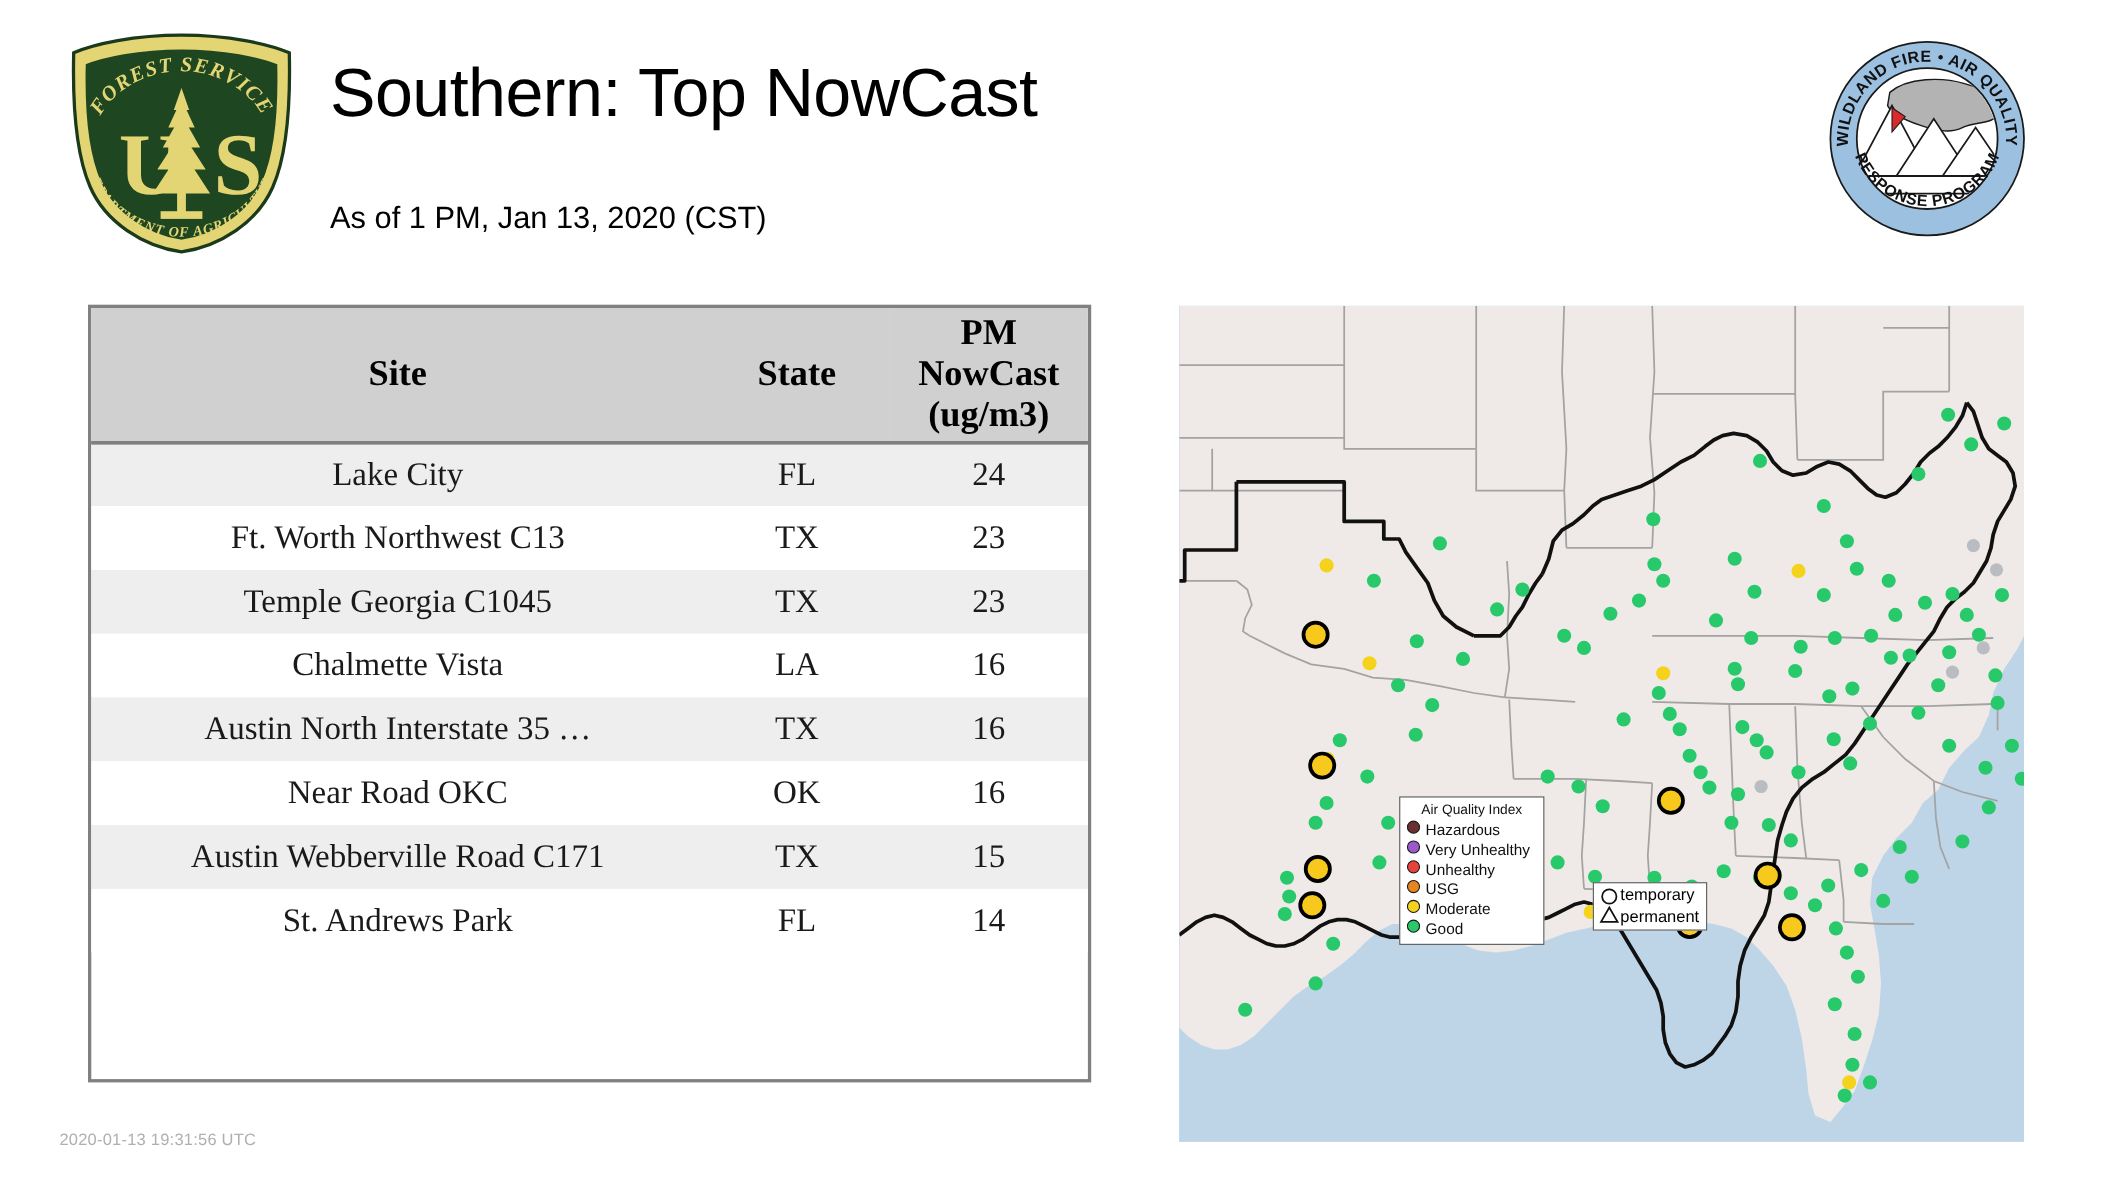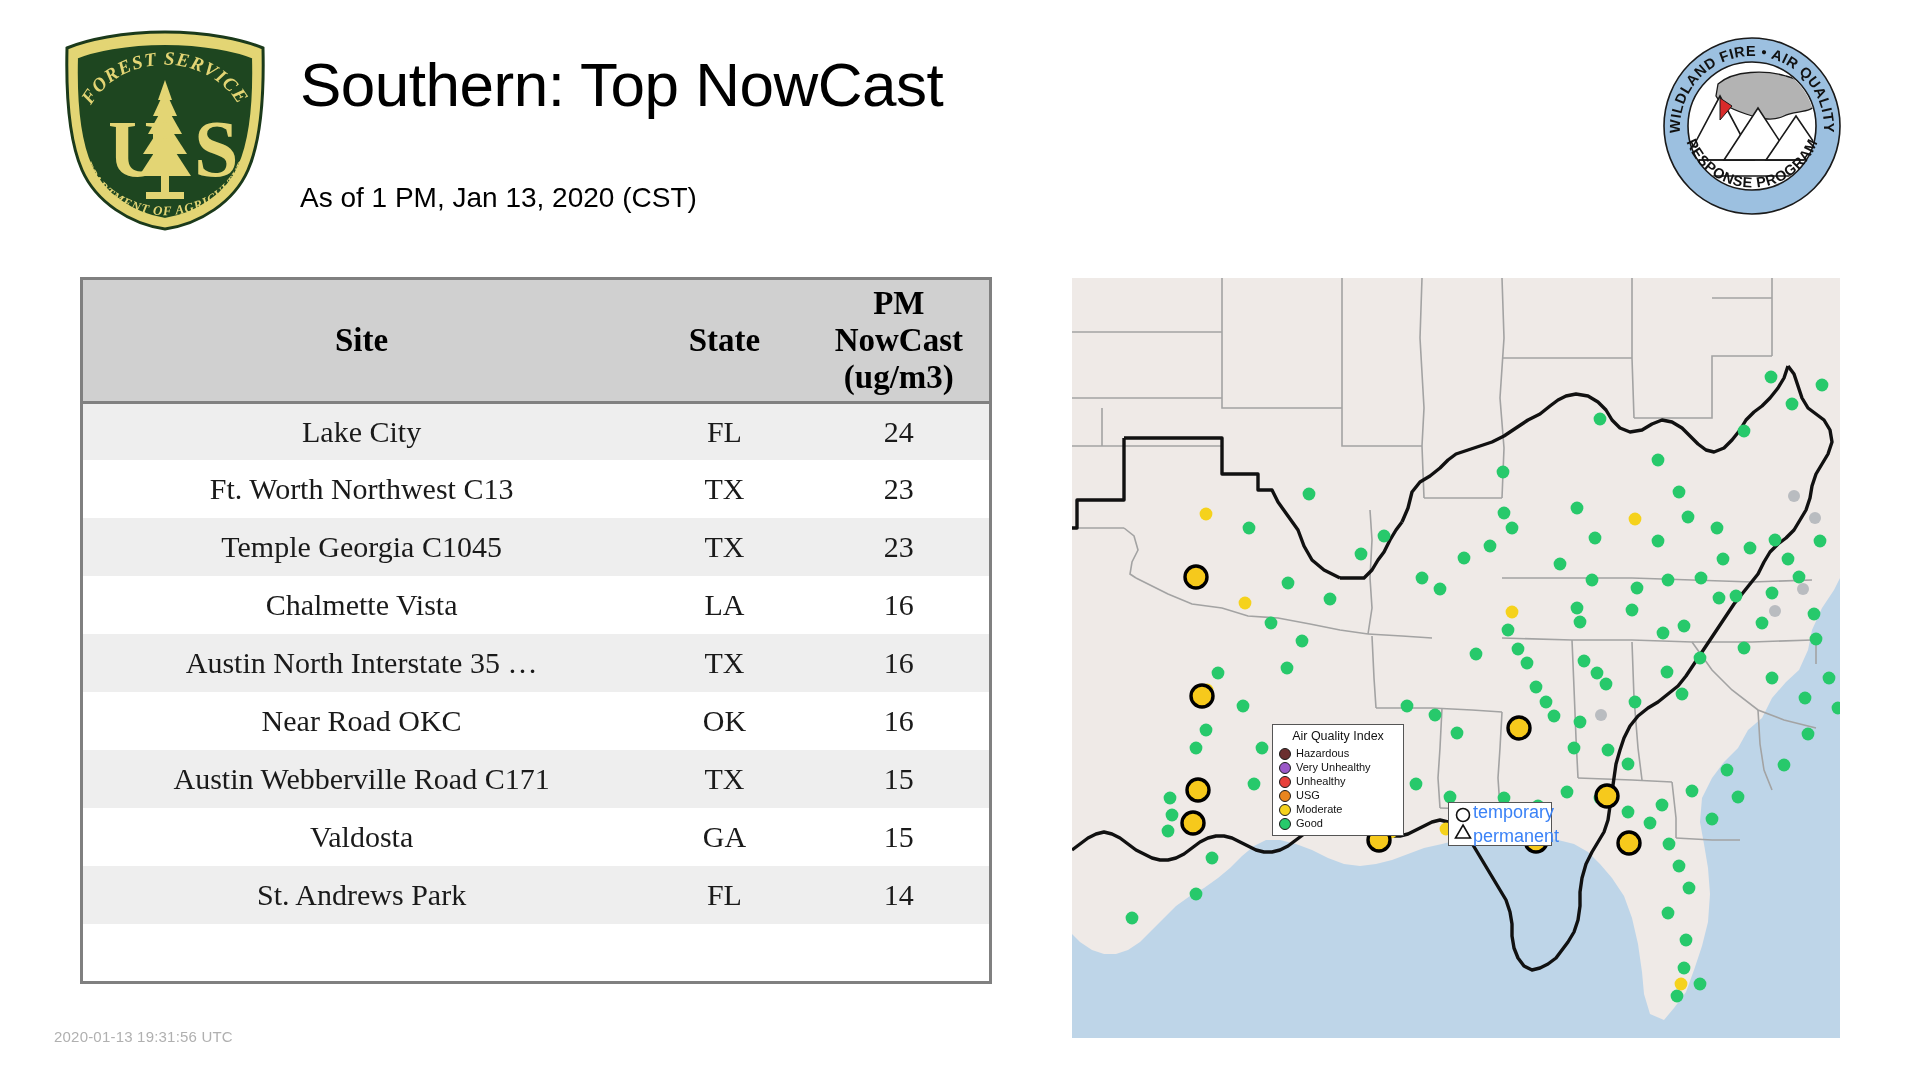--- a/index.html
+++ b/index.html
@@ -85,36 +85,36 @@
     width: 132px;
     background: #ffffff;
     border: 1px solid #555;
     padding: 4px 6px 5px 6px;
   }
   .legend-title {
     font-size: 12.5px; color: #111; text-align: center;
     margin-bottom: 3px; white-space: nowrap;
   }
   .legend-row {
-    display: flex; align-items: flex-end; gap: 5px;
-    font-size: 11px; color: #111; line-height: 1.28;
+    display: flex; align-items: flex-start; gap: 5px;
+    font-size: 14px; color: #111; line-height: 1.28;
     white-space: nowrap;
   }
   .swatch {
     width: 12px; height: 12px; border-radius: 50%;
     border: 1px solid #1a1a1a; flex: 0 0 auto;
   }
   .symlegend {
     position: absolute; left: 1448px; top: 802px;
     width: 104px; height: 44px;
     background: #ffffff; border: 1px solid #555;
     display: flex; align-items: center; padding: 2px 4px;
   }
   .symlegend .glyphs { width: 20px; height: 40px; flex: 0 0 auto; }
-  .symlegend .labels { font-size: 18px; color: #3b82f6; line-height: 1.35; white-space: nowrap; }
+  .symlegend .labels { font-size: 15px; color: #000000; line-height: 1.35; white-space: nowrap; }
 
   
   .footer {
     position: absolute; left: 54px; top: 1028px;
     font-size: 15px; color: #b0b0b0;
     letter-spacing: 0.2px;
   }
 </style>
 </head>
 <body>
@@ -236,25 +236,20 @@
           <td>16</td>
         </tr>
         <tr>
           <td>Near Road OKC</td>
           <td>OK</td>
           <td>16</td>
         </tr>
         <tr>
           <td>Austin Webberville Road C171</td>
           <td>TX</td>
-          <td>15</td>
-        </tr>
-        <tr>
-          <td>Valdosta</td>
-          <td>GA</td>
           <td>15</td>
         </tr>
         <tr>
           <td>St. Andrews Park</td>
           <td>FL</td>
           <td>14</td>
         </tr>
       </tbody>
     </table>
   </div>

